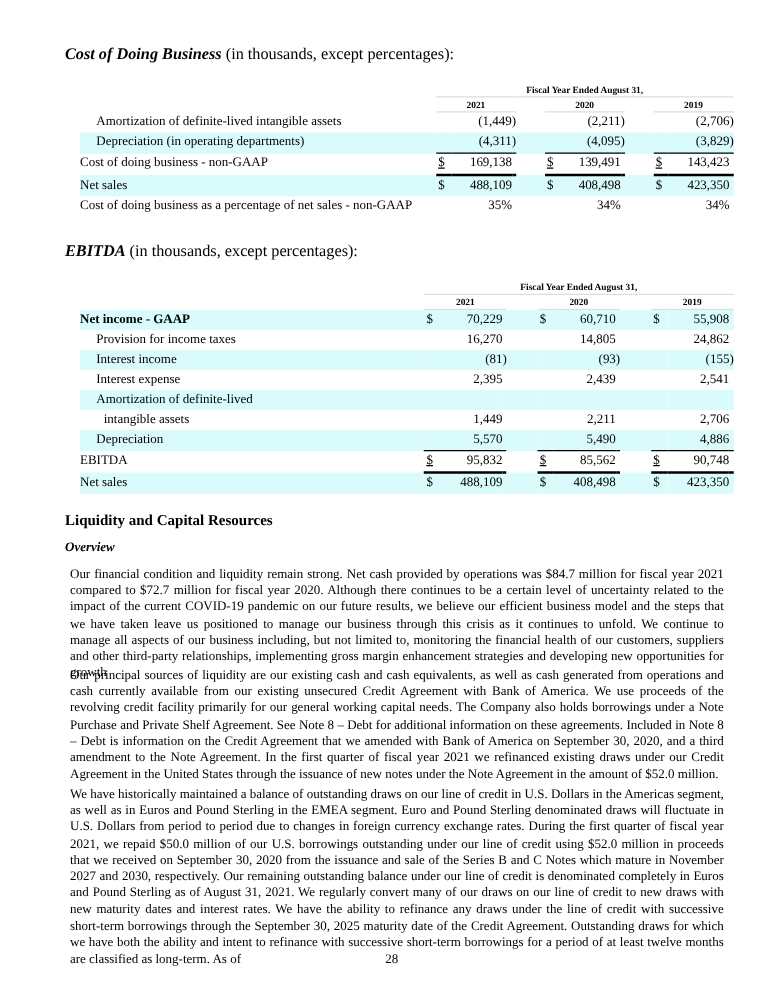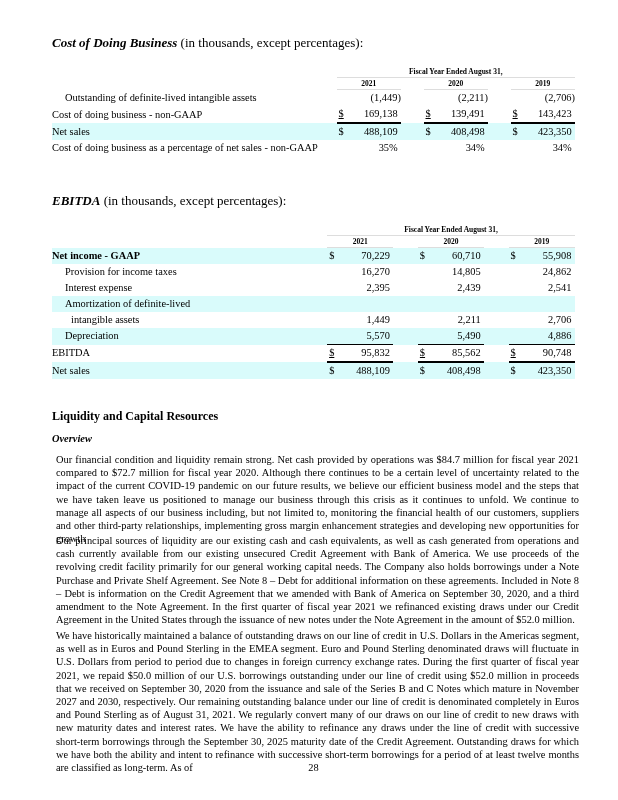--- a/index.html
+++ b/index.html
@@ -4,21 +4,21 @@
 <style>
   html, body { margin: 0; padding: 0; background: #ffffff; }
   body {
     width: 618px; height: 800px; position: relative; overflow: hidden;
     font-family: "Liberation Serif", serif; color: #000; font-size: 10.4px;
   }
   .page { position: absolute; left: 52px; top: 0; width: 523px; }
   .section-title { position: absolute; left: 0; font-size: 13px; }
   .section-title b { font-style: italic; font-weight: bold; }
 
-  table.fin { position: absolute; left: 0; width: 523px; border-collapse: collapse; font-size: 10.4px; }
+  table.fin { position: absolute; left: 12px; width: 523px; border-collapse: collapse; font-size: 10.4px; }
   table.fin td { padding: 0; height: 16px; line-height: 16px; white-space: nowrap; }
   table.fin tr.hl td.c { background: #d9fbfb; }
   table.fin td.label { width: 276px; }
   table.fin td.cur { width: 12px; text-align: left; padding-left: 2px; }
   table.fin td.num { width: 52px; text-align: right; padding-right: 0; }
   table.fin td.par { width: 4px; }
   table.fin td.gap { width: 28px; }
   table.fin tr.hdr1 td { font-size: 7.5px; font-weight: bold; height: 11px; line-height: 11px; text-align: center; }
   table.fin tr.hdr2 td { font-size: 7.5px; font-weight: bold; height: 11px; line-height: 11px; text-align: center; }
   .bold { font-weight: bold; }
@@ -50,31 +50,42 @@
       <td class="label"></td>
       <td colspan="3" style="border-bottom:1px solid #ddd;">2021</td>
       <td class="gap"></td>
       <td colspan="3" style="border-bottom:1px solid #ddd;">2020</td>
       <td class="gap"></td>
       <td colspan="3" style="border-bottom:1px solid #ddd;">2019</td>
     </tr>
 
 
     <tr>
-      <td class="label ind1">Outstanding of definite-lived intangible assets</td>
+      <td class="label ind1">Amortization of definite-lived intangible assets</td>
       <td class="cur"></td>
           <td class="num" colspan="2">(1,449)</td>
       <td class="gap"></td>
       <td class="cur"></td>
           <td class="num" colspan="2">(2,211)</td>
       <td class="gap"></td>
       <td class="cur"></td>
           <td class="num" colspan="2">(2,706)</td>
     </tr>
 
+    <tr class="hl">
+      <td class="label c ind1">Depreciation (in operating departments)</td>
+      <td class="cur c ul-bot"></td>
+          <td class="num c ul-bot" colspan="2">(4,311)</td>
+      <td class="gap c"></td>
+      <td class="cur c ul-bot"></td>
+          <td class="num c ul-bot" colspan="2">(4,095)</td>
+      <td class="gap c"></td>
+      <td class="cur c ul-bot"></td>
+          <td class="num c ul-bot" colspan="2">(3,829)</td>
+    </tr>
 
     <tr>
       <td class="label">Cost of doing business - non-GAAP</td>
       <td class="cur dbl-bot" style="text-decoration:underline;">$</td>
           <td class="num dbl-bot">169,138</td>
           <td class="par dbl-bot"></td>
       <td class="gap"></td>
       <td class="cur dbl-bot" style="text-decoration:underline;">$</td>
           <td class="num dbl-bot">139,491</td>
           <td class="par dbl-bot"></td>
@@ -156,20 +167,31 @@
       <td class="gap"></td>
       <td class="cur"></td>
           <td class="num">14,805</td>
           <td class="par"></td>
       <td class="gap"></td>
       <td class="cur"></td>
           <td class="num">24,862</td>
           <td class="par"></td>
     </tr>
 
+    <tr class="hl">
+      <td class="label c ind1">Interest income</td>
+      <td class="cur c"></td>
+          <td class="num c" colspan="2">(81)</td>
+      <td class="gap c"></td>
+      <td class="cur c"></td>
+          <td class="num c" colspan="2">(93)</td>
+      <td class="gap c"></td>
+      <td class="cur c"></td>
+          <td class="num c" colspan="2">(155)</td>
+    </tr>
 
     <tr>
       <td class="label ind1">Interest expense</td>
       <td class="cur"></td>
           <td class="num">2,395</td>
           <td class="par"></td>
       <td class="gap"></td>
       <td class="cur"></td>
           <td class="num">2,439</td>
           <td class="par"></td>

